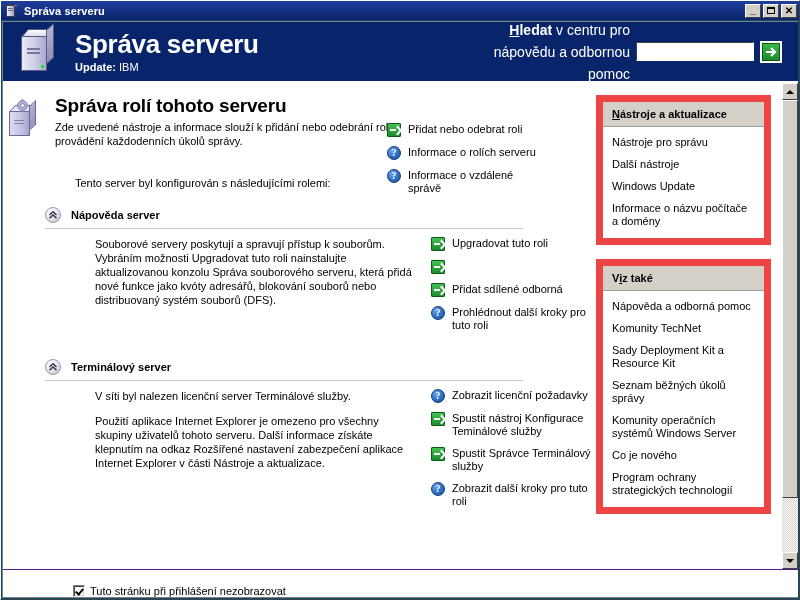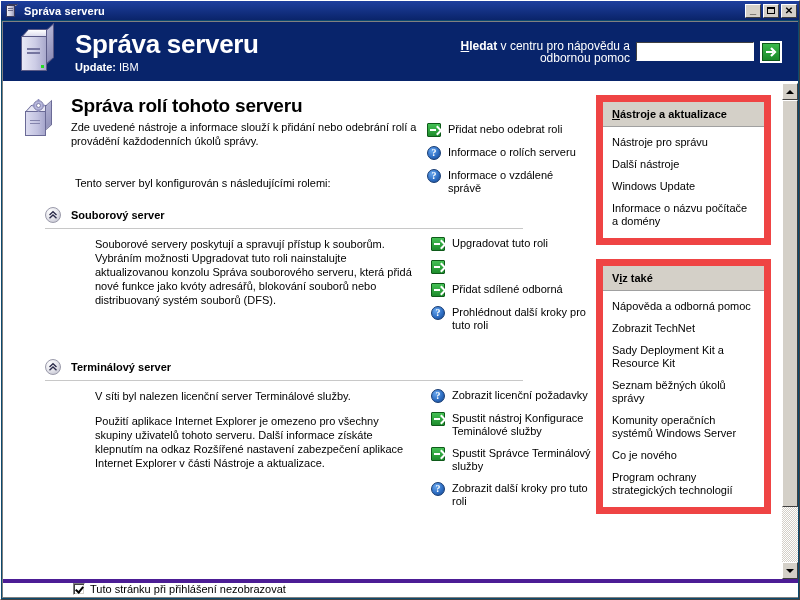--- a/index.html
+++ b/index.html
@@ -195,22 +195,22 @@
   .banner-sub b { font-weight: bold; }
   .banner-search {
     margin-left: auto;
     margin-right: 16px;
     display: flex;
     align-items: center;
     gap: 6px;
   }
   .search-label {
     color: #ffffff;
-    font-size: 12px;
-    line-height: 12px;
+    font-size: 14px;
+    line-height: 22px;
     text-align: right;
     max-width: 175px;
   }
   .search-label b { font-weight: bold; }
   .search-label u { text-decoration: underline; }
   .search-input {
     width: 118px;
     height: 19px;
     border: 1px solid;
     border-color: #404040 #ffffff #ffffff #404040;
@@ -267,21 +267,20 @@
   #sidecol {
     flex: 1 1 auto;
     padding: 12px 10px 0 8px;
     box-sizing: border-box;
   }
 
   
   .page-head {
     display: flex;
     align-items: flex-start;
-    padding-left: 16px;
   }
   .page-head-icon {
     width: 46px; height: 46px;
     flex: 0 0 auto;
     position: relative;
     margin-top: 2px;
   }
   .ph-front {
     position: absolute;
     left: 6px; top: 14px;
@@ -340,21 +339,21 @@
   }
   .configured-line {
     margin: 29px 0 0 72px;
     font-size: 11px;
     color: #000;
   }
 
   
   .top-links {
     position: absolute;
-    left: 424px;
+    left: 384px;
     top: 40px;
     width: 160px;
   }
 
   
   .link-row {
     display: flex;
     align-items: flex-start;
     margin-bottom: 9px;
   }
@@ -483,25 +482,25 @@
     font-size: 11px;
     line-height: 13px;
     margin-bottom: 9px;
     cursor: pointer;
   }
   .panel-body a:last-child { margin-bottom: 0; }
 
   
   #bottombar {
     flex: 0 0 auto;
-    height: 18px;
-    background: #ffffff;
-    border-top: 4px solid #4c1d95;
-    display: flex;
-    align-items: flex-start;
+    height: 28px;
+    background: #ffffff;
+    border-top: 1px solid #4c1d95;
+    display: flex;
+    align-items: flex-end;
     padding-left: 70px;
     box-sizing: border-box;
     overflow: hidden;
   }
   .cbx {
     width: 12px; height: 12px;
     background: #ffffff;
     border: 1px solid;
     border-color: #808080 #ffffff #ffffff #808080;
     box-shadow: inset 1px 1px 0 #404040, inset -1px -1px 0 #d4d0c8;
@@ -668,21 +667,21 @@
             <div class="configured-line">Tento server byl konfigurován s následujícími rolemi:</div>
 
             <div class="role-section">
               <div class="role-head">
                 <div class="collapse-btn">
                   <svg width="10" height="10" viewBox="0 0 10 10" aria-hidden="true">
                     <path d="M1.5 5 L5 1.8 L8.5 5" stroke="#2b2b4a" stroke-width="1.4" fill="none"></path>
                     <path d="M1.5 8.2 L5 5 L8.5 8.2" stroke="#2b2b4a" stroke-width="1.4" fill="none"></path>
                   </svg>
                 </div>
-                <div class="role-title">Souborový server</div>
+                <div class="role-title">Nápověda server</div>
               </div>
               <div class="role-rule"></div>
               <div class="role-body">
                 <div class="role-text">
                   <p>Souborové servery poskytují a spravují přístup k souborům. Vybráním možnosti Upgradovat tuto roli nainstalujte aktualizovanou konzolu Správa souborového serveru, která přidá nové funkce jako kvóty adresářů, blokování souborů nebo distribuovaný systém souborů (DFS).</p>
                 </div>
                 <div class="role-links">
                   <div class="link-row">
                     <span class="licon ico-arrow"></span>
                     <a>Upgradovat tuto roli</a>
@@ -750,21 +749,21 @@
                 <a>Další nástroje</a>
                 <a>Windows Update</a>
                 <a>Informace o názvu počítače a domény</a>
               </div>
             </div>
 
             <div class="panel">
               <div class="panel-head"><span>V</span><u>i</u><span>z také</span></div>
               <div class="panel-body">
                 <a>Nápověda a odborná pomoc</a>
-                <a>Zobrazit TechNet</a>
+                <a>Komunity TechNet</a>
                 <a>Sady Deployment Kit a Resource Kit</a>
                 <a>Seznam běžných úkolů správy</a>
                 <a>Komunity operačních systémů Windows Server</a>
                 <a>Co je nového</a>
                 <a>Program ochrany strategických technologií</a>
               </div>
             </div>
 
           </div>
 

